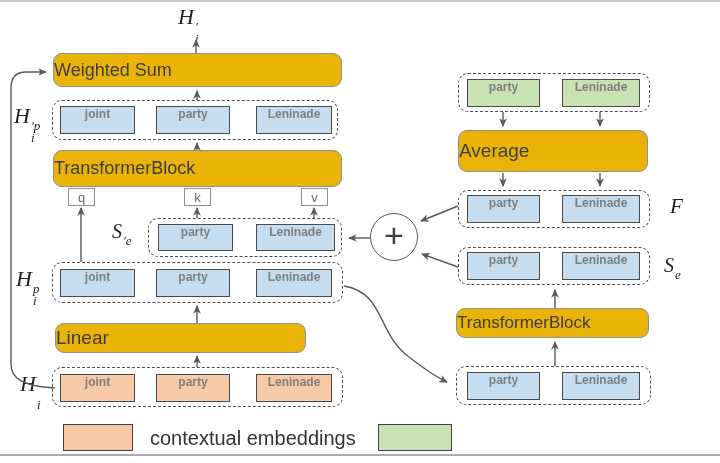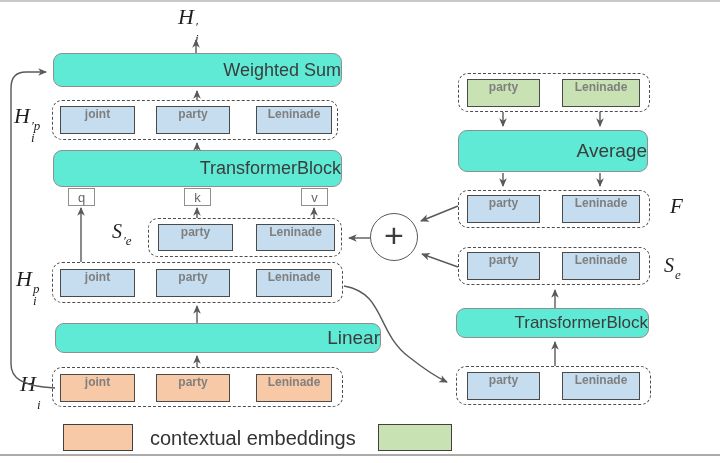--- a/index.html
+++ b/index.html
@@ -3,22 +3,22 @@
 <meta charset="utf-8">
 <style>
   html,body{margin:0;padding:0;}
   #canvas{position:relative;width:720px;height:463px;background:#ffffff;overflow:hidden;
           font-family:"Liberation Sans",sans-serif;}
   .edgeline{position:absolute;left:0;width:720px;height:2px;}
   #topline{top:0;background:#c9c9c9;}
   #bottomline{top:454px;background:#ababab;}
 
   .dashedbox{position:absolute;border:1.6px dashed #4d4d4d;border-radius:10px;box-sizing:border-box;background:transparent;}
-  .process{position:absolute;border:1.3px solid #8f8f8f;border-radius:9px;background:#5eead4;box-sizing:border-box;
-           display:flex;align-items:center;justify-content:flex-end;font-size:18px;color:#3d3d3d;}
+  .process{position:absolute;border:1.3px solid #8f8f8f;border-radius:9px;background:#eab308;box-sizing:border-box;
+           display:flex;align-items:center;justify-content:flex-start;font-size:18px;color:#3d3d3d;}
   .tok{position:absolute;height:28px;border:1.2px solid #4a4a4a;box-sizing:border-box;
        display:flex;align-items:flex-start;justify-content:center;font-weight:bold;font-size:12px;color:#7f7f7f;}
   .tok.blue{background:var(--projected,#c5ddef);}
   .tok.orange{background:var(--contextual,#f8c9a6);}
   .tok.green{background:var(--candidate,#c9e2b4);}
   .qkv{position:absolute;width:27px;height:18px;border:1.2px solid #8f8f8f;background:#fff;box-sizing:border-box;
        display:flex;align-items:center;justify-content:center;font-size:13px;color:#666;}
   .mlab{position:absolute;font-family:"Liberation Serif",serif;font-style:italic;color:#1f1f1f;font-size:22px;white-space:nowrap;}
   .mstack{display:inline-flex;flex-direction:column;align-items:flex-start;font-size:13px;line-height:1;
           margin-left:1px;vertical-align:-7px;}
@@ -94,21 +94,21 @@
   <div class="tok blue" style="left:60px;top:269px;width:75px;">
       <span>joint</span>
     </div>
   <div class="tok blue" style="left:156px;top:269px;width:74px;">
       <span>party</span>
     </div>
   <div class="tok blue" style="left:256px;top:269px;width:76px;">
       <span>Leninade</span>
     </div>
 
-  <div class="process" style="left:55px;top:323px;width:326px;height:30px;font-size:19px;padding-left:24px;">
+  <div class="process" style="left:55px;top:323px;width:251px;height:30px;font-size:19px;">
       <span>Linear</span>
     </div>
 
   <div class="mlab" style="left:20px;top:371px;"><span>H</span><span class="mstack">
         <span class="msup"></span>
         <span class="msub">i</span>
       </span></div>
   <div class="dashedbox" style="left:52px;top:367px;width:291px;height:40px;"></div>
   <div class="tok orange" style="left:60px;top:374px;width:75px;">
       <span>joint</span>
@@ -121,21 +121,21 @@
     </div>
 
   <div class="dashedbox" style="left:458px;top:73px;width:192px;height:39px;"></div>
   <div class="tok green" style="left:467px;top:79px;width:73px;">
       <span>party</span>
     </div>
   <div class="tok green" style="left:562px;top:79px;width:78px;">
       <span>Leninade</span>
     </div>
 
-  <div class="process" style="left:458px;top:130px;width:190px;height:42px;font-size:19px;padding-left:43px;">
+  <div class="process" style="left:458px;top:130px;width:190px;height:42px;font-size:19px;">
       <span>Average</span>
     </div>
 
   <div class="mlab" style="left:670px;top:194px;font-size:21px;"><span>F</span></div>
   <div class="dashedbox" style="left:458px;top:190px;width:192px;height:38px;"></div>
   <div class="tok blue" style="left:467px;top:195px;width:73px;">
       <span>party</span>
     </div>
   <div class="tok blue" style="left:562px;top:195px;width:78px;">
       <span>Leninade</span>

